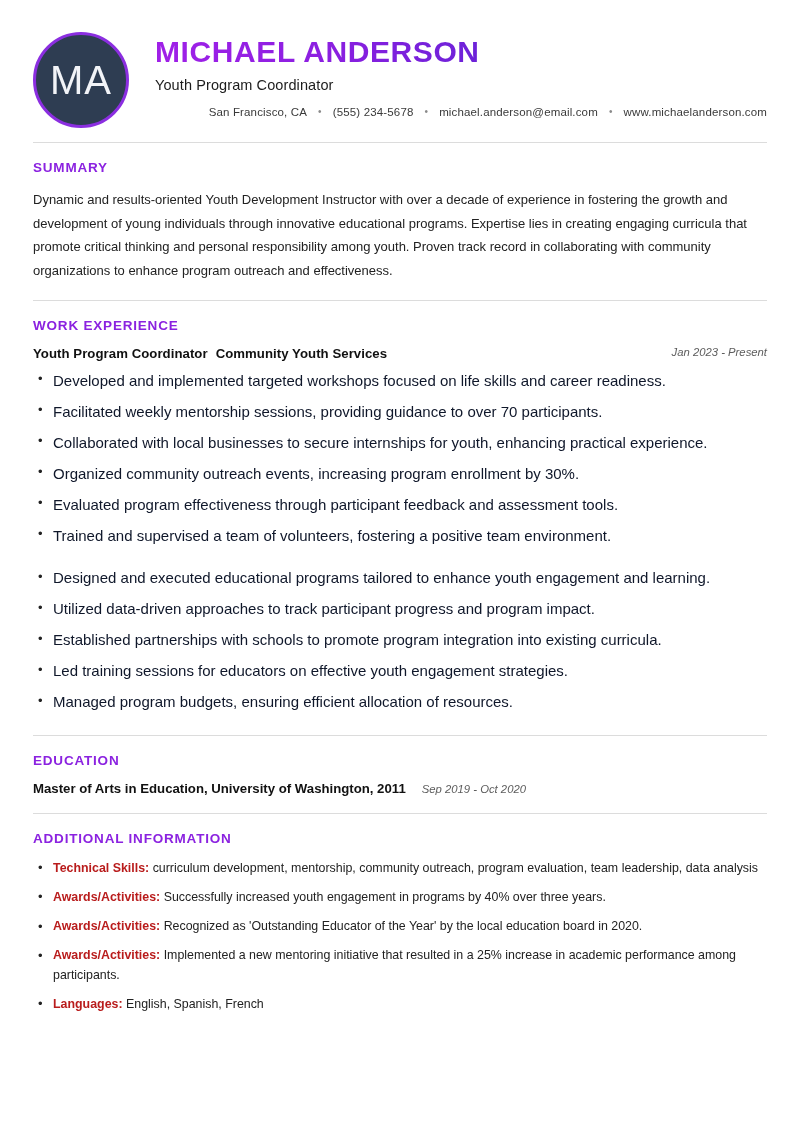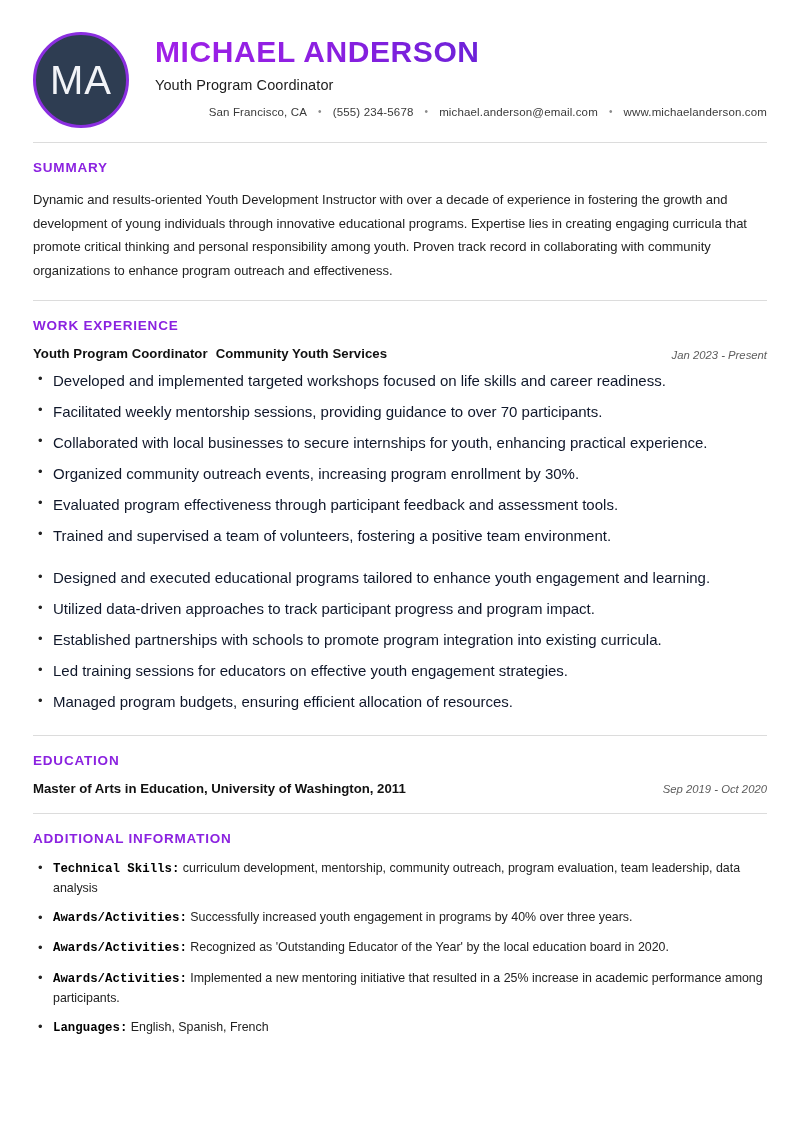--- a/index.html
+++ b/index.html
@@ -122,21 +122,21 @@
     color: #222222;
     margin: 0;
     text-align: left;
   }
 
   
   .entry { margin-bottom: 4px; }
   .entry + .entry { margin-top: 20px; }
   .entry-head {
     display: flex;
-    align-items: flex-end;
+    align-items: flex-start;
     justify-content: space-between;
     gap: 28px;
   }
   .entry-heading {
     font-size: 13.2px;
     font-weight: bold;
     color: #111111;
     letter-spacing: 0.05px;
   }
   .entry-company { margin-left: 8px; }
@@ -169,21 +169,20 @@
     top: -0.5px;
     color: #222222;
     font-size: 13px;
     line-height: 1.5;
   }
 
   
   .edu-head {
     display: flex;
     align-items: baseline;
-    justify-content: space-between;
     gap: 16px;
   }
   .edu-degree {
     font-size: 13.2px;
     font-weight: bold;
     color: #111111;
   }
 
   
   ul.info-list {
@@ -202,21 +201,21 @@
   ul.info-list > li:last-child { margin-bottom: 0; }
   ul.info-list > li::before {
     content: "•";
     position: absolute;
     left: 5px;
     top: -0.5px;
     color: #222222;
     font-size: 13px;
     line-height: 1.55;
   }
-  .info-label { font-weight: bold; color: #000000; font-family: Liberation Mono, monospace; }
+  .info-label { font-weight: bold; color: #b91c1c; }
 </style>
 </head>
 <body>
 
 <div class="page">
 
   <div class="header">
     <div class="avatar-wrap">
       <div class="avatar">
         <span class="avatar-initials">MA</span>

